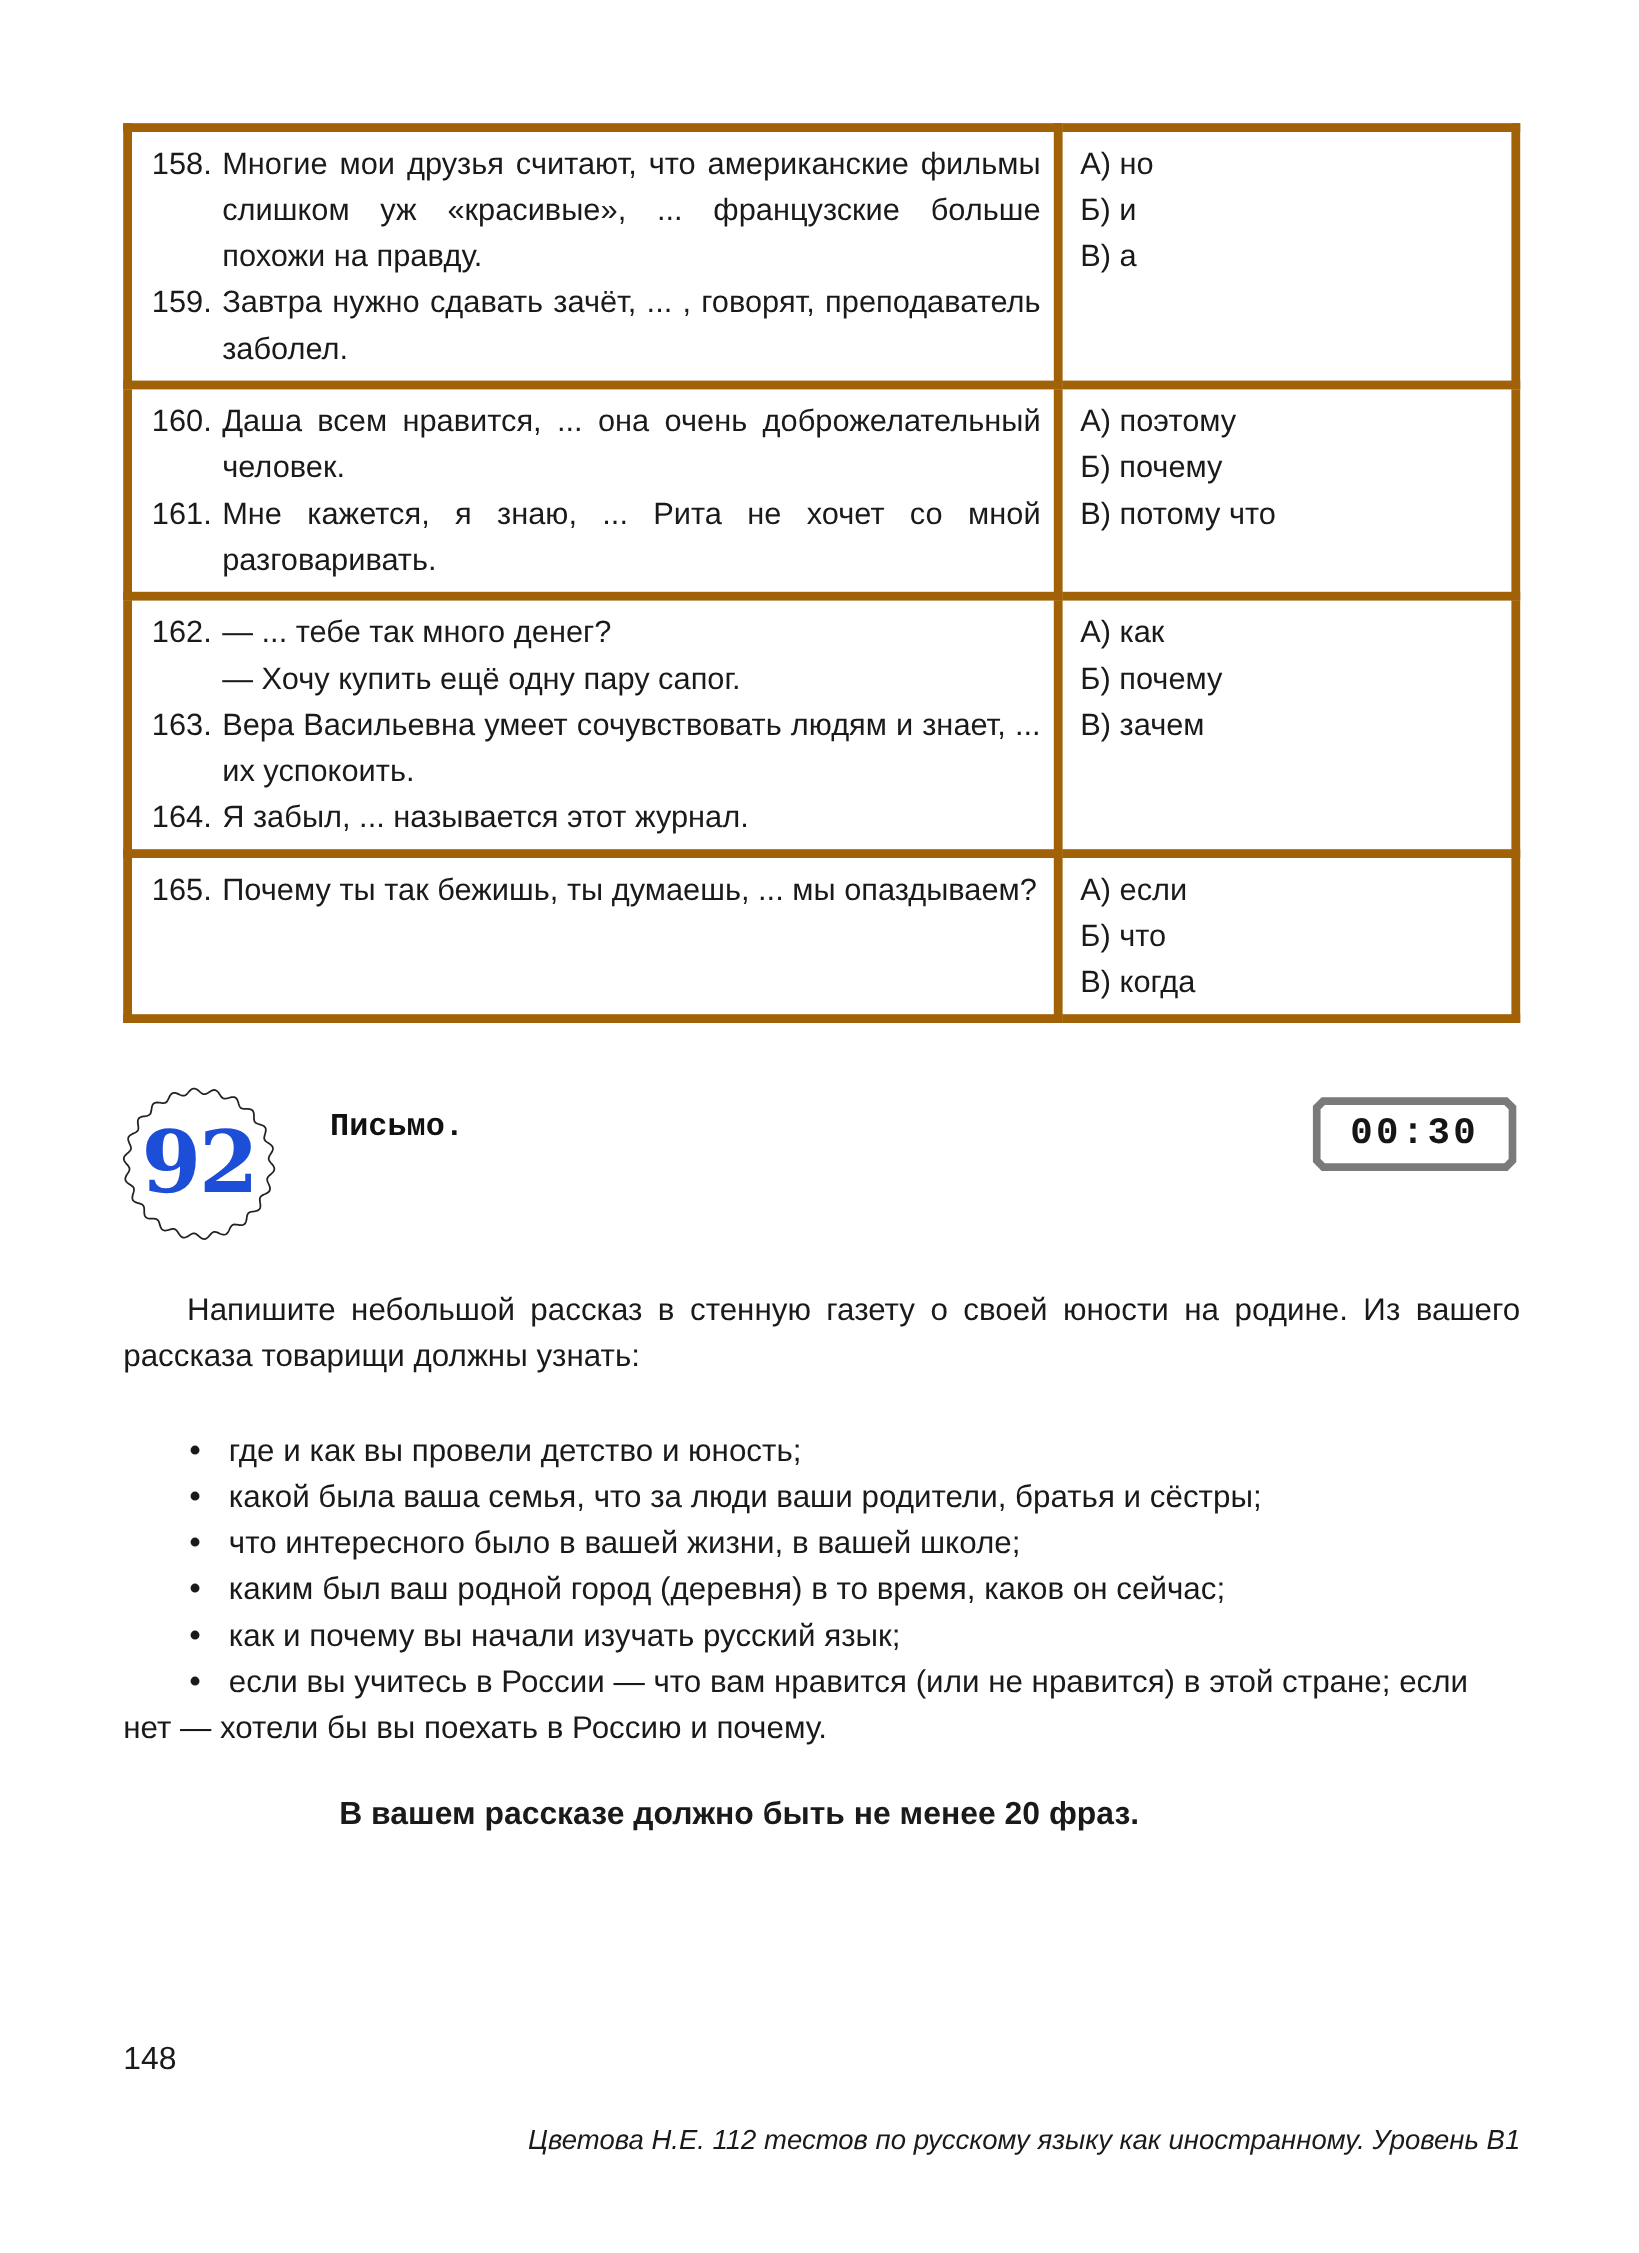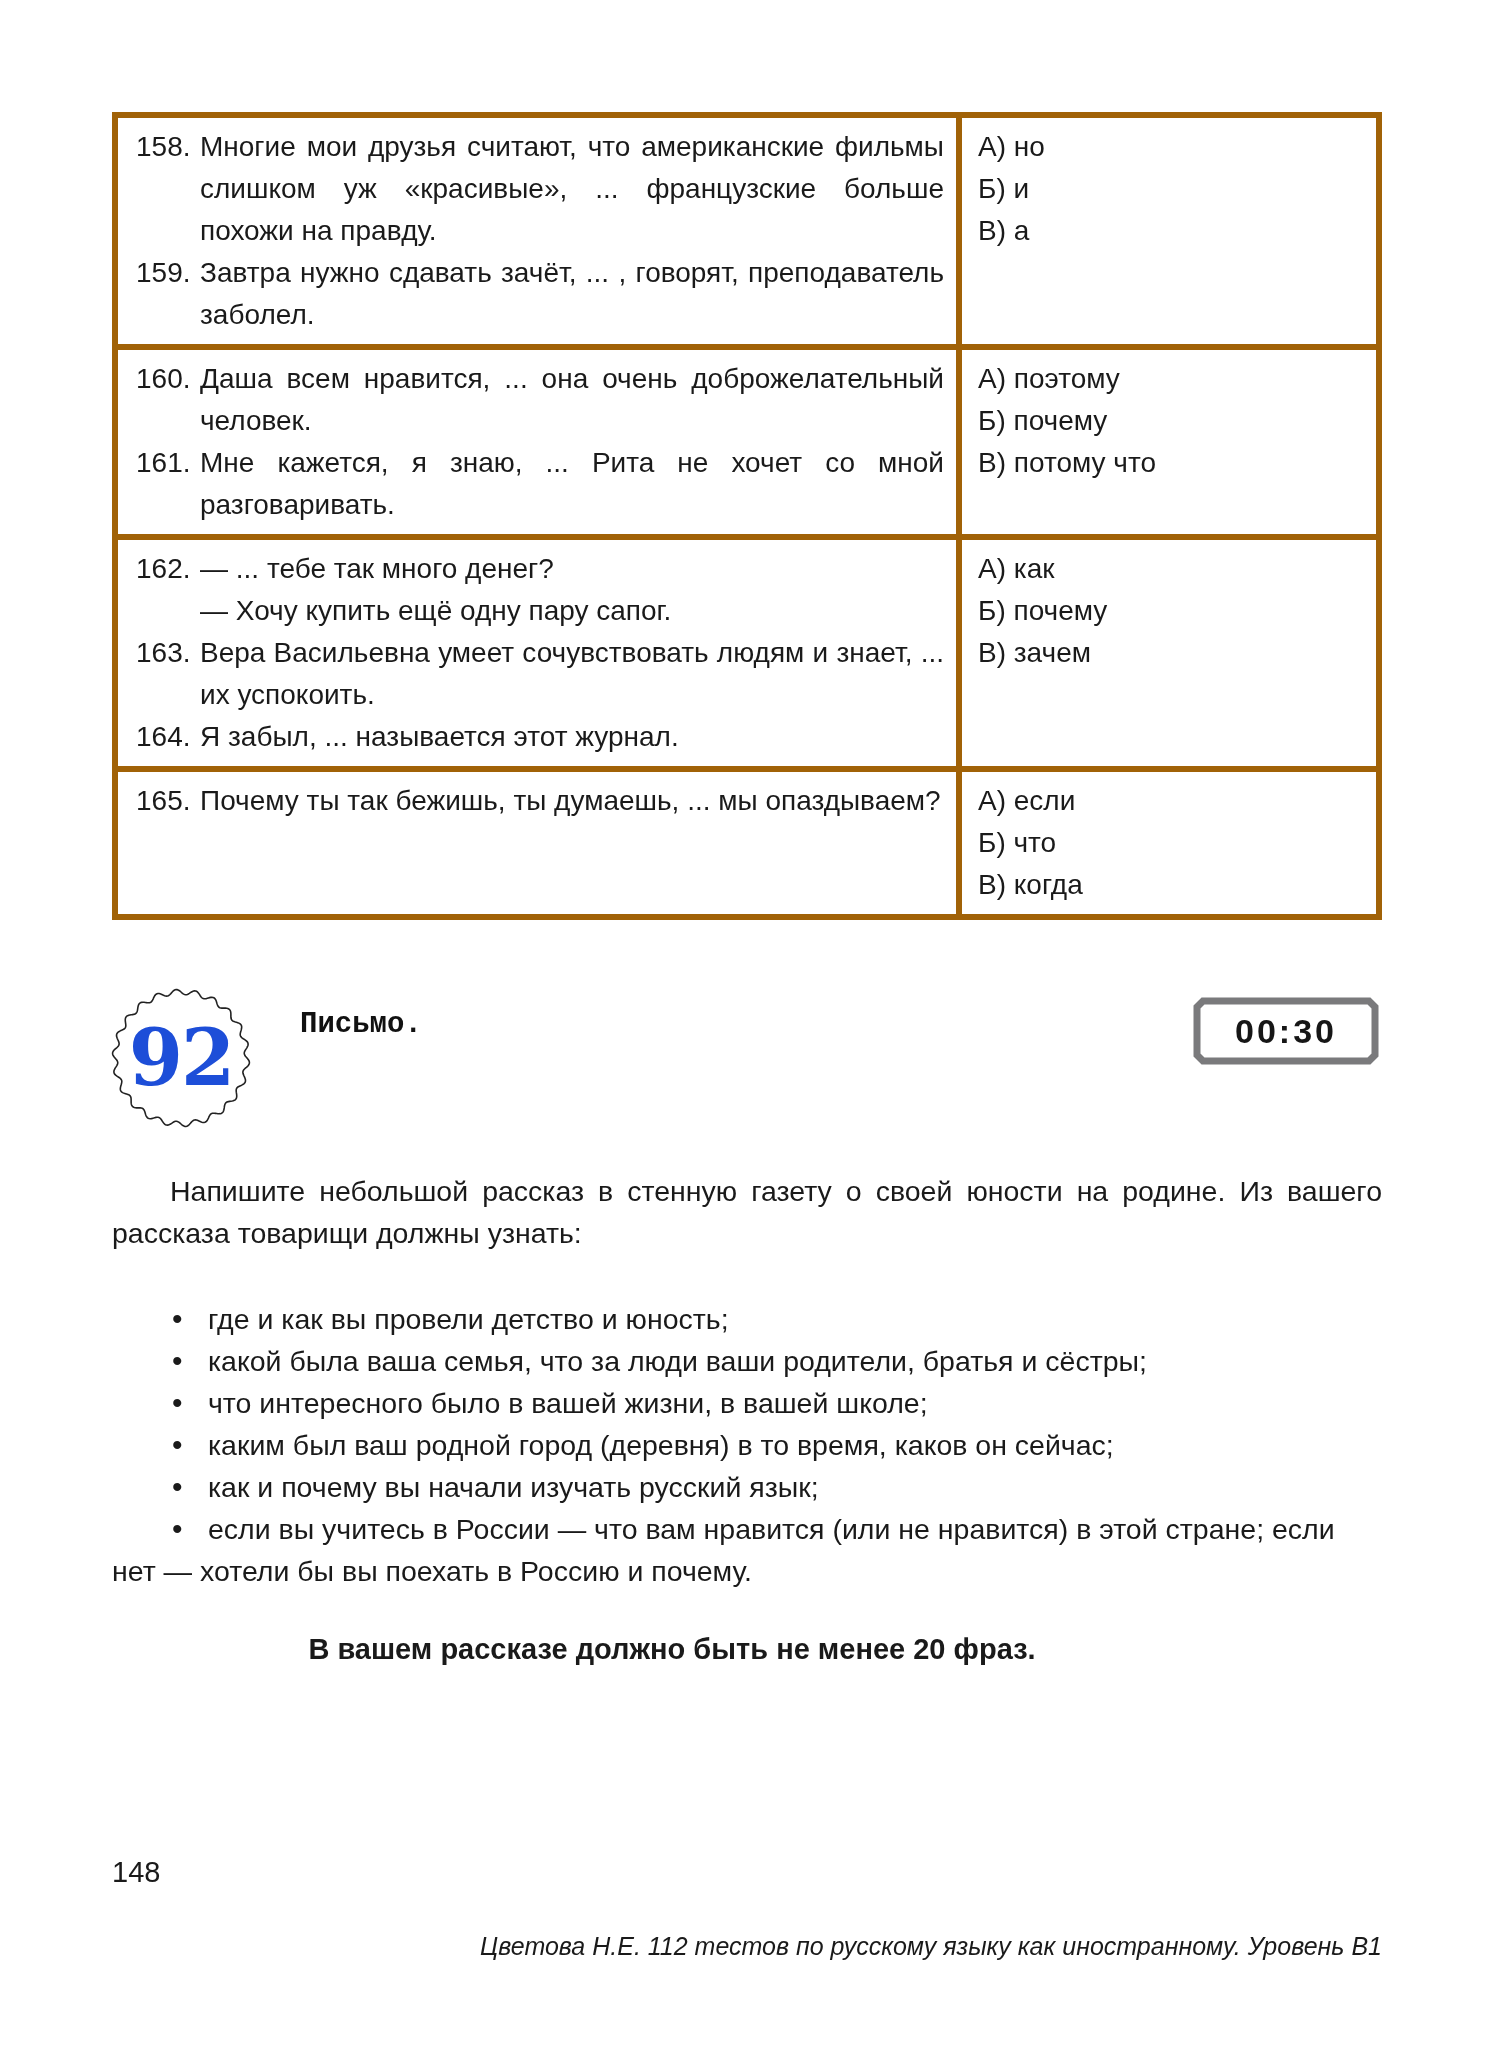--- a/index.html
+++ b/index.html
@@ -1,34 +1,34 @@
 <!DOCTYPE html>
 <html><head>
 <meta charset="utf-8">
 <style>
   html, body { margin:0; padding:0; background:#ffffff; }
   body { width:1490px; height:2048px; position:relative; overflow:hidden;
          font-family:"Liberation Sans", sans-serif; color:#1a1a1a; }
   .tbl { position:absolute; left:112px; top:112px; width:1270px;
          border-collapse:collapse; table-layout:fixed; }
-  .tbl td { border:6px solid #a16207; vertical-align:top; padding:8px 12px 8px 18px;
+  .tbl td { border:8px solid #a16207; vertical-align:top; padding:8px 12px 8px 18px;
             font-size:28px; line-height:42px; }
   .tbl td.q { width:808px; }
   .tbl td.a { padding-left:16px; }
   .qitem { padding-left:64px; text-indent:-64px; text-align:justify; }
   .qitem .num { display:inline-block; width:64px; text-indent:0; }
   .qitem .sub { display:block; text-indent:0; }
   .opt { display:block; }
   .badge { position:absolute; left:108px; top:985px; width:146px; height:146px; }
   .badge-num { position:absolute; left:108px; top:1003px; width:146px; text-align:center;
                font-family:"DejaVu Serif", serif; font-weight:bold; font-size:78px; line-height:110px; color:#1d4ed8; letter-spacing:-2px; }
   .task-title { position:absolute; left:300px; top:1008px; font-weight:bold; font-size:29px; color:#111;font-family:Liberation Mono, monospace; }
   .timer { position:absolute; left:1193px; top:997px; width:186px; height:68px; }
   .timer-text { position:absolute; left:1193px; top:997px; width:186px; height:68px; line-height:68px;
-                text-align:center; font-family:Liberation Sans, sans-serif; font-weight:bold; font-size:34px;
+                text-align:center; font-family:Liberation Mono, monospace; font-weight:bold; font-size:34px;
                 color:#161616; letter-spacing:3px; }
   .body-text { position:absolute; left:112px; top:1170px; width:1270px; font-size:28.5px; line-height:42px; }
   .para { text-indent:58px; text-align:justify; text-align-last:left; margin:0; }
   .list { margin:44px 0 0 0; padding:0; list-style:none; }
   .list li { position:relative; padding-left:96px; }
   .list li.wrap { padding-left:0; text-indent:96px; }
   .list li::before { content:"•"; position:absolute; left:60px; font-size:30px; }
   .list li.wrap::before { left:60px; text-indent:0; }
   .note { position:absolute; left:112px; top:1633px; width:1270px; text-align:center;
           font-weight:bold; font-size:29px; padding-right:150px; box-sizing:border-box; }

